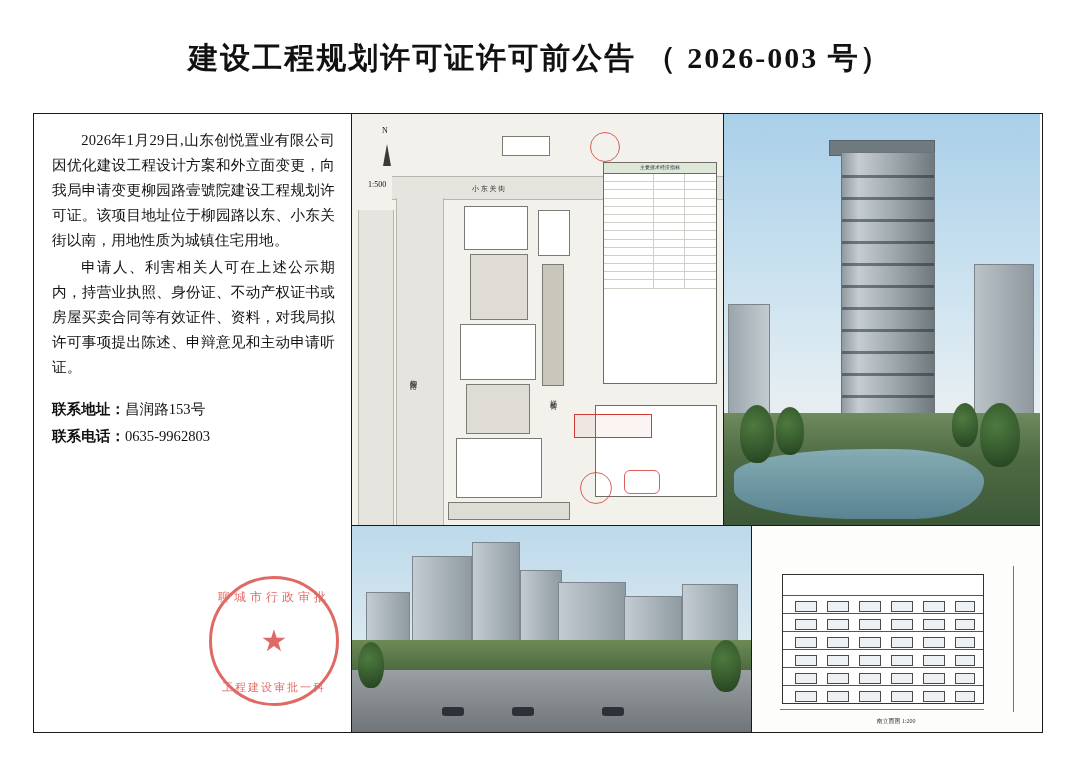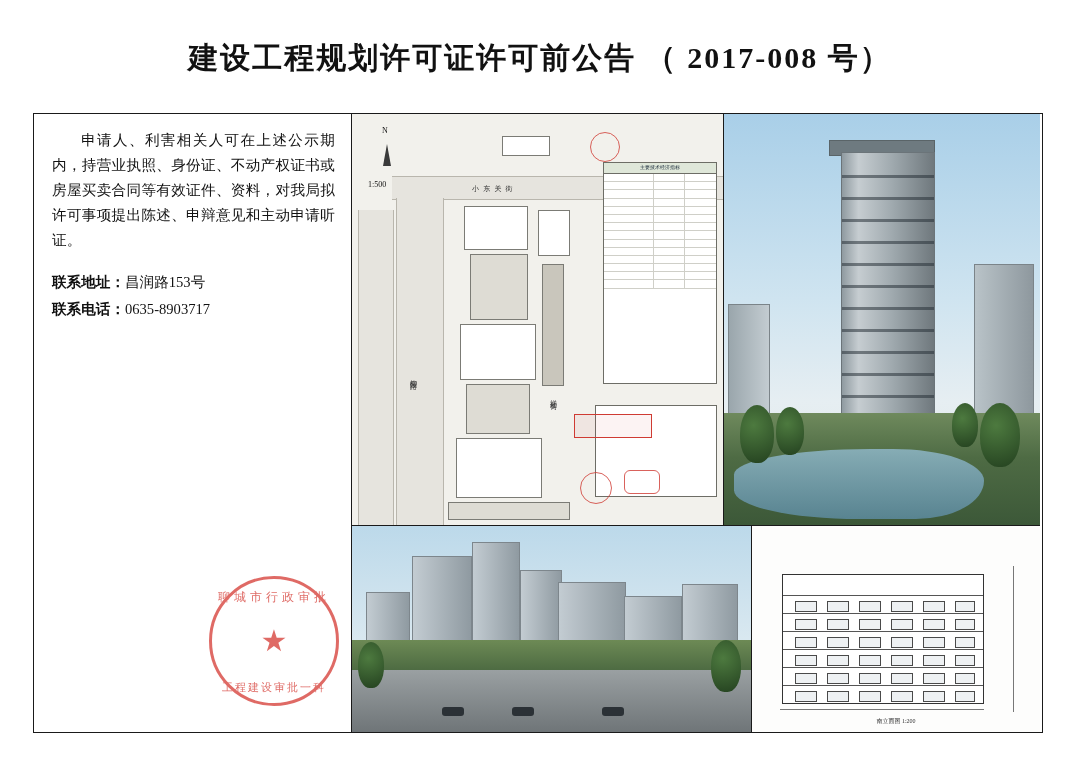--- a/index.html
+++ b/index.html
@@ -245,33 +245,34 @@
   .elev-dim-h {
     position:absolute; left:28px; bottom:22px; width:204px; height:1px; background:#777;
   }
   .elev-cap { position:absolute; left:0; bottom:6px; width:100%; text-align:center; font-size:6px; color:#333; }
 </style>
 </head>
 <body>
 
 <div class="page">
 
-  <div class="title">建设工程规划许可证许可前公告 （ 2017-008 号）</div>
+  <div class="title">建设工程规划许可证许可前公告 （ 2026-003 号）</div>
 
   <div class="frame">
 
     <div class="text-col">
+      <p class="para indent">2026年1月29日,山东创悦置业有限公司因优化建设工程设计方案和外立面变更，向我局申请变更柳园路壹號院建设工程规划许可证。该项目地址位于柳园路以东、小东关街以南，用地性质为城镇住宅用地。</p>
       <p class="para indent">申请人、利害相关人可在上述公示期内，持营业执照、身份证、不动产权证书或房屋买卖合同等有效证件、资料，对我局拟许可事项提出陈述、申辩意见和主动申请听证。</p>
 
       <div class="contact">
         <div>
           <b>联系地址：</b><span>昌润路153号</span>
         </div>
         <div>
-          <b>联系电话：</b><span>0635-8903717</span>
+          <b>联系电话：</b><span>0635-9962803</span>
         </div>
       </div>
 
 
       <div class="stamp">
         <div class="top-text">聊城市行政审批</div>
         <div class="star">★</div>
         <div class="bot-text">工程建设审批一科</div>
       </div>
     </div>
@@ -285,21 +286,21 @@
         <div class="road-v" style="left:6px; top:96px; width:34px; height:316px;"></div>
         <div class="road-h" style="left:40px; top:62px; width:332px; height:22px;"></div>
         <div class="road-v" style="left:44px; top:84px; width:46px; height:328px;"></div>
 
         <div class="compass">
           <div class="n">N</div>
           <div class="needle"></div>
         </div>
         <div class="scale-txt">1:500</div>
 
-        <div class="plan-label" style="left:120px; top:70px;font-family:Liberation Mono, monospace;">小 东 关 街</div>
+        <div class="plan-label" style="left:120px; top:70px;">小 东 关 街</div>
         <div class="plan-label v" style="left:56px; top:260px;">柳 园 路</div>
         <div class="plan-label v" style="left:196px; top:280px;">祥 和 街</div>
 
         <div class="blk" style="left:112px; top:92px; width:62px; height:42px;"></div>
         <div class="blk grey" style="left:118px; top:140px; width:56px; height:64px;"></div>
         <div class="blk" style="left:108px; top:210px; width:74px; height:54px;"></div>
         <div class="blk grey" style="left:114px; top:270px; width:62px; height:48px;"></div>
         <div class="blk" style="left:104px; top:324px; width:84px; height:58px;"></div>
         <div class="blk dark" style="left:190px; top:150px; width:20px; height:120px;"></div>
         <div class="blk" style="left:186px; top:96px; width:30px; height:44px;"></div>

